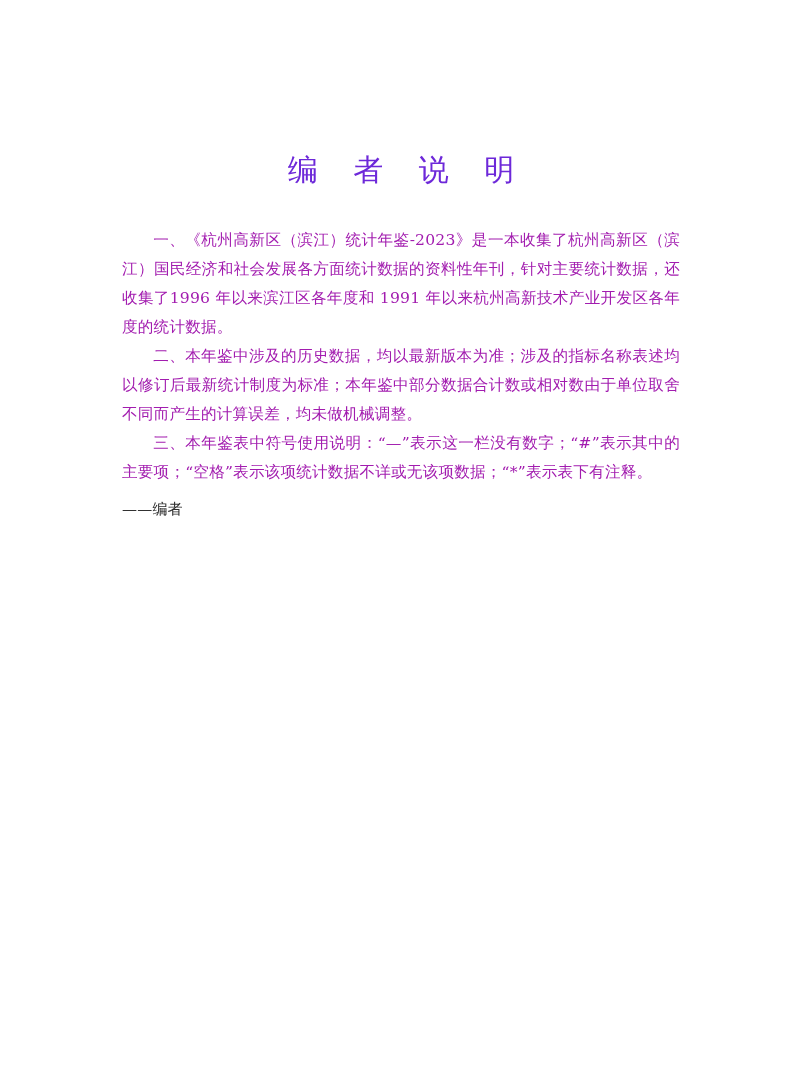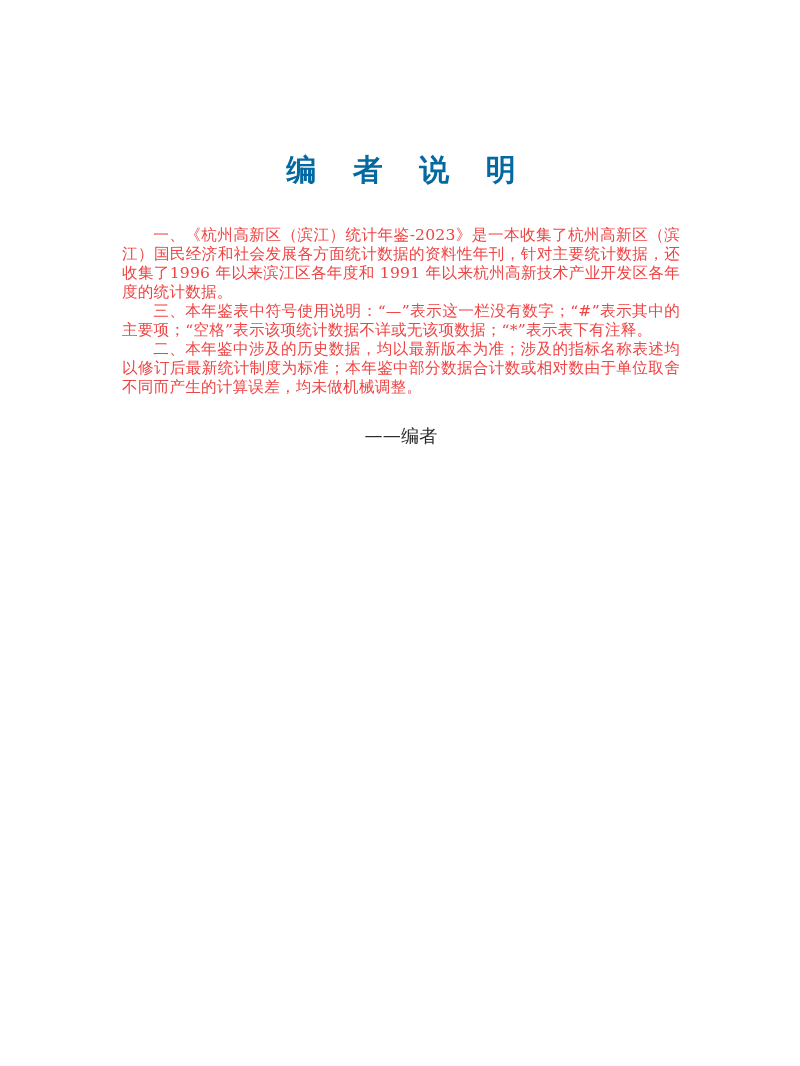--- a/index.html
+++ b/index.html
@@ -24,68 +24,68 @@
     top: 0;
     width: 558px; 
   }
 
   .doc-title {
     text-align: center;
     font-size: 30px;
     line-height: 1.2;
     letter-spacing: 13px;
     text-indent: 13px;
-    color: #0369a1;
-    font-weight: 700;
+    color: #6d28d9;
+    font-weight: 400;
     margin: 0;
     padding-top: 152px;
     font-family: "DejaVu Serif", "Liberation Serif", serif;
   }
 
   .body-block {
     padding-top: 38px;
   }
 
   p.para {
     margin: 0;
     font-size: 15.6px;
-    line-height: 19px;
-    color: #ef4444;
+    line-height: 29px;
+    color: #a21caf;
     text-align: justify;
     text-justify: inter-ideograph;
     text-indent: 2em;
     letter-spacing: 0.2px;
     font-family: "DejaVu Serif", "Liberation Serif", serif;
   }
 
   p.para + p.para {
     margin-top: 0;
   }
 
   .signature {
-    margin: 16px;
+    margin: 0;
     padding-top: 8px;
-    font-size: 18px;
+    font-size: 15px;
     line-height: 29px;
     color: #2b2b2b;
-    text-align: center;
+    text-align: left;
     letter-spacing: 0.2px;
     font-family: "DejaVu Serif", "Liberation Serif", serif;
   }
 </style>
 </head>
 <body>
 
 <div class="page">
   <div class="content">
 
     <h1 class="doc-title">编 者 说 明</h1>
 
     <div class="body-block">
       <p class="para">一、《杭州高新区（滨江）统计年鉴-2023》是一本收集了杭州高新区（滨江）国民经济和社会发展各方面统计数据的资料性年刊，针对主要统计数据，还收集了1996 年以来滨江区各年度和 1991 年以来杭州高新技术产业开发区各年度的统计数据。</p>
+      <p class="para">二、本年鉴中涉及的历史数据，均以最新版本为准；涉及的指标名称表述均以修订后最新统计制度为标准；本年鉴中部分数据合计数或相对数由于单位取舍不同而产生的计算误差，均未做机械调整。</p>
       <p class="para">三、本年鉴表中符号使用说明：“—”表示这一栏没有数字；“#”表示其中的主要项；“空格”表示该项统计数据不详或无该项数据；“*”表示表下有注释。</p>
-      <p class="para">二、本年鉴中涉及的历史数据，均以最新版本为准；涉及的指标名称表述均以修订后最新统计制度为标准；本年鉴中部分数据合计数或相对数由于单位取舍不同而产生的计算误差，均未做机械调整。</p>
     </div>
 
     <p class="signature">——编者</p>
 
   </div>
 </div>
 
 </body></html>

